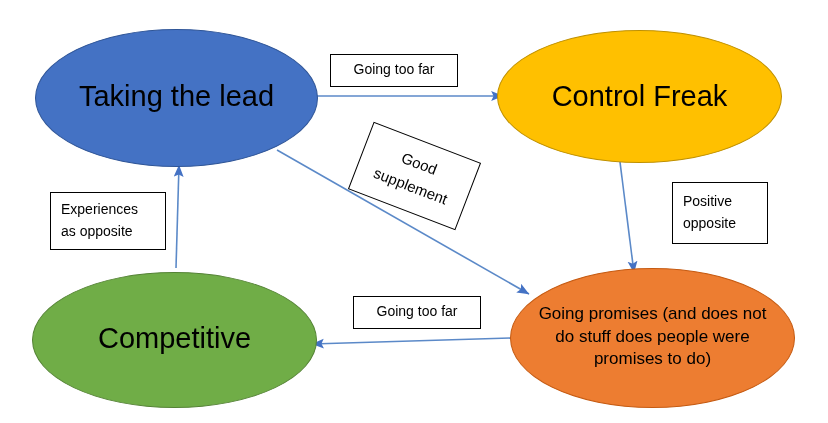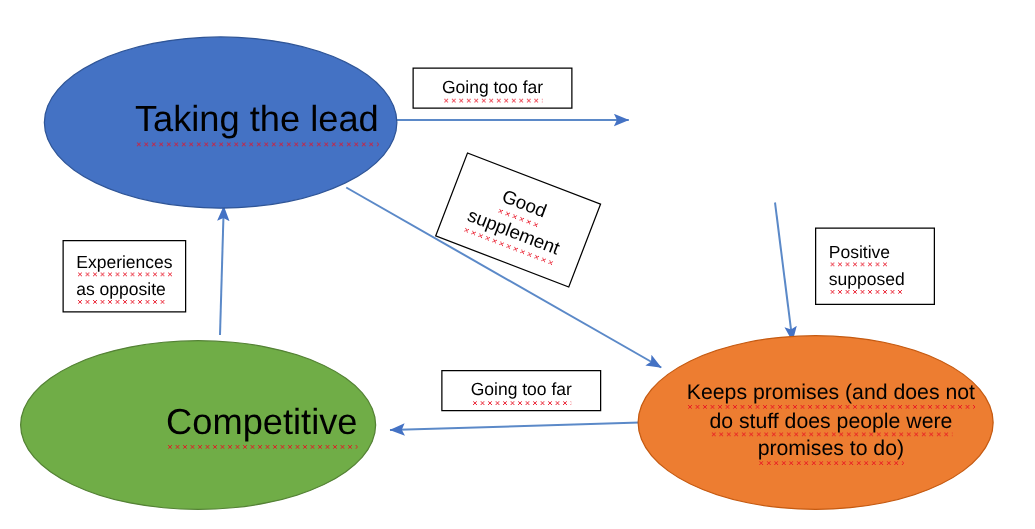--- a/index.html
+++ b/index.html
@@ -19,21 +19,21 @@
     position: absolute;
     left: 0;
     top: 0;
     width: 828px;
     height: 423px;
   }
   .node {
     position: absolute;
     display: flex;
     align-items: center;
-    justify-content: flex-end;
+    justify-content: center;
     text-align: center;
     box-sizing: border-box;
     border-radius: 50%;
     color: #000000;
     line-height: 1.22;
   }
   .node .node-text { padding: 0 14px; }
   .label-box {
     position: absolute;
     box-sizing: border-box;
@@ -75,54 +75,59 @@
         <line x1="512" y1="338" x2="312" y2="344" stroke="#5B89C8" stroke-width="1.6" marker-end="url(#ah)"></line>
         <line x1="176" y1="268" x2="179" y2="165" stroke="#5B89C8" stroke-width="1.6" marker-end="url(#ah)"></line>
       </g>
   </svg>
 
   <div class="node" style="left: 35px; top: 29px; width: 283px; height: 138px; background: rgb(68, 114, 196); border: 1px solid rgb(47, 85, 151); color: rgb(0, 0, 0); font-size: 29px;">
     <div class="node-text">
         <div><span class="sqline">Taking the lead</span></div>
       </div>
   </div>
-  <div class="node" style="left: 16px; top: 272px; width: 285px; height: 136px; background: rgb(112, 173, 71); border: 1px solid rgb(84, 130, 53); color: rgb(0, 0, 0); font-size: 29px; text-decoration: underline;">
+  <div class="node" style="left: 497px; top: 30px; width: 285px; height: 133px; background: rgb(255, 192, 0); border: 1px solid rgb(191, 144, 0); color: rgb(0, 0, 0); font-size: 29px;">
+    <div class="node-text">
+        <div><span>Control Freak</span></div>
+      </div>
+  </div>
+  <div class="node" style="left: 32px; top: 272px; width: 285px; height: 136px; background: rgb(112, 173, 71); border: 1px solid rgb(84, 130, 53); color: rgb(0, 0, 0); font-size: 29px; text-decoration: underline;">
     <div class="node-text">
         <div><span class="sqline">Competitive</span></div>
       </div>
   </div>
   <div class="node" style="left: 510px; top: 268px; width: 285px; height: 140px; background: rgb(237, 125, 49); border: 1px solid rgb(197, 90, 17); color: rgb(0, 0, 0); font-size: 17px;">
     <div class="node-text">
-        <div><span class="sqline">Keeps promises (and does not</span></div>
+        <div><span class="sqline">Going promises (and does not</span></div>
         <div><span class="sqline">do stuff does people were</span></div>
         <div><span class="sqline">promises to do)</span></div>
       </div>
   </div>
 
   <div class="label-box" style="left: 330px; top: 54px; width: 128px; height: 33px; font-size: 14px; text-align: center;">
     <div class="lb-inner" style="padding: 0px 6px;">
         <div><span class="sqline">Going too far</span></div>
       </div>
   </div>
   <div class="label-box" style="left: 357px; top: 140px; width: 115px; height: 72px; font-size: 15px; text-align: center; transform: rotate(21deg);">
     <div class="lb-inner" style="padding: 0px 6px;">
         <div><span class="sqline">Good</span></div>
         <div><span class="sqline">supplement</span></div>
       </div>
   </div>
-  <div class="label-box" style="left: 50px; top: 192px; width: 99px; height: 58px; font-size: 14px; text-align: left;">
+  <div class="label-box" style="left: 50px; top: 192px; width: 116px; height: 58px; font-size: 14px; text-align: left;">
     <div class="lb-inner" style="padding: 0px 0px 0px 10px;">
         <div><span class="sqline">Experiences</span></div>
         <div><span class="sqline">as opposite</span></div>
       </div>
   </div>
-  <div class="label-box" style="left: 652px; top: 182px; width: 96px; height: 62px; font-size: 14px; text-align: left;">
+  <div class="label-box" style="left: 672px; top: 182px; width: 96px; height: 62px; font-size: 14px; text-align: left;">
     <div class="lb-inner" style="padding: 0px 0px 0px 10px;">
         <div><span class="sqline">Positive</span></div>
-        <div><span class="sqline">supposed</span></div>
+        <div><span class="sqline">opposite</span></div>
       </div>
   </div>
   <div class="label-box" style="left: 353px; top: 296px; width: 128px; height: 33px; font-size: 14px; text-align: center;">
     <div class="lb-inner" style="padding: 0px 6px;">
         <div><span class="sqline">Going too far</span></div>
       </div>
   </div>
 
 </div>
 

